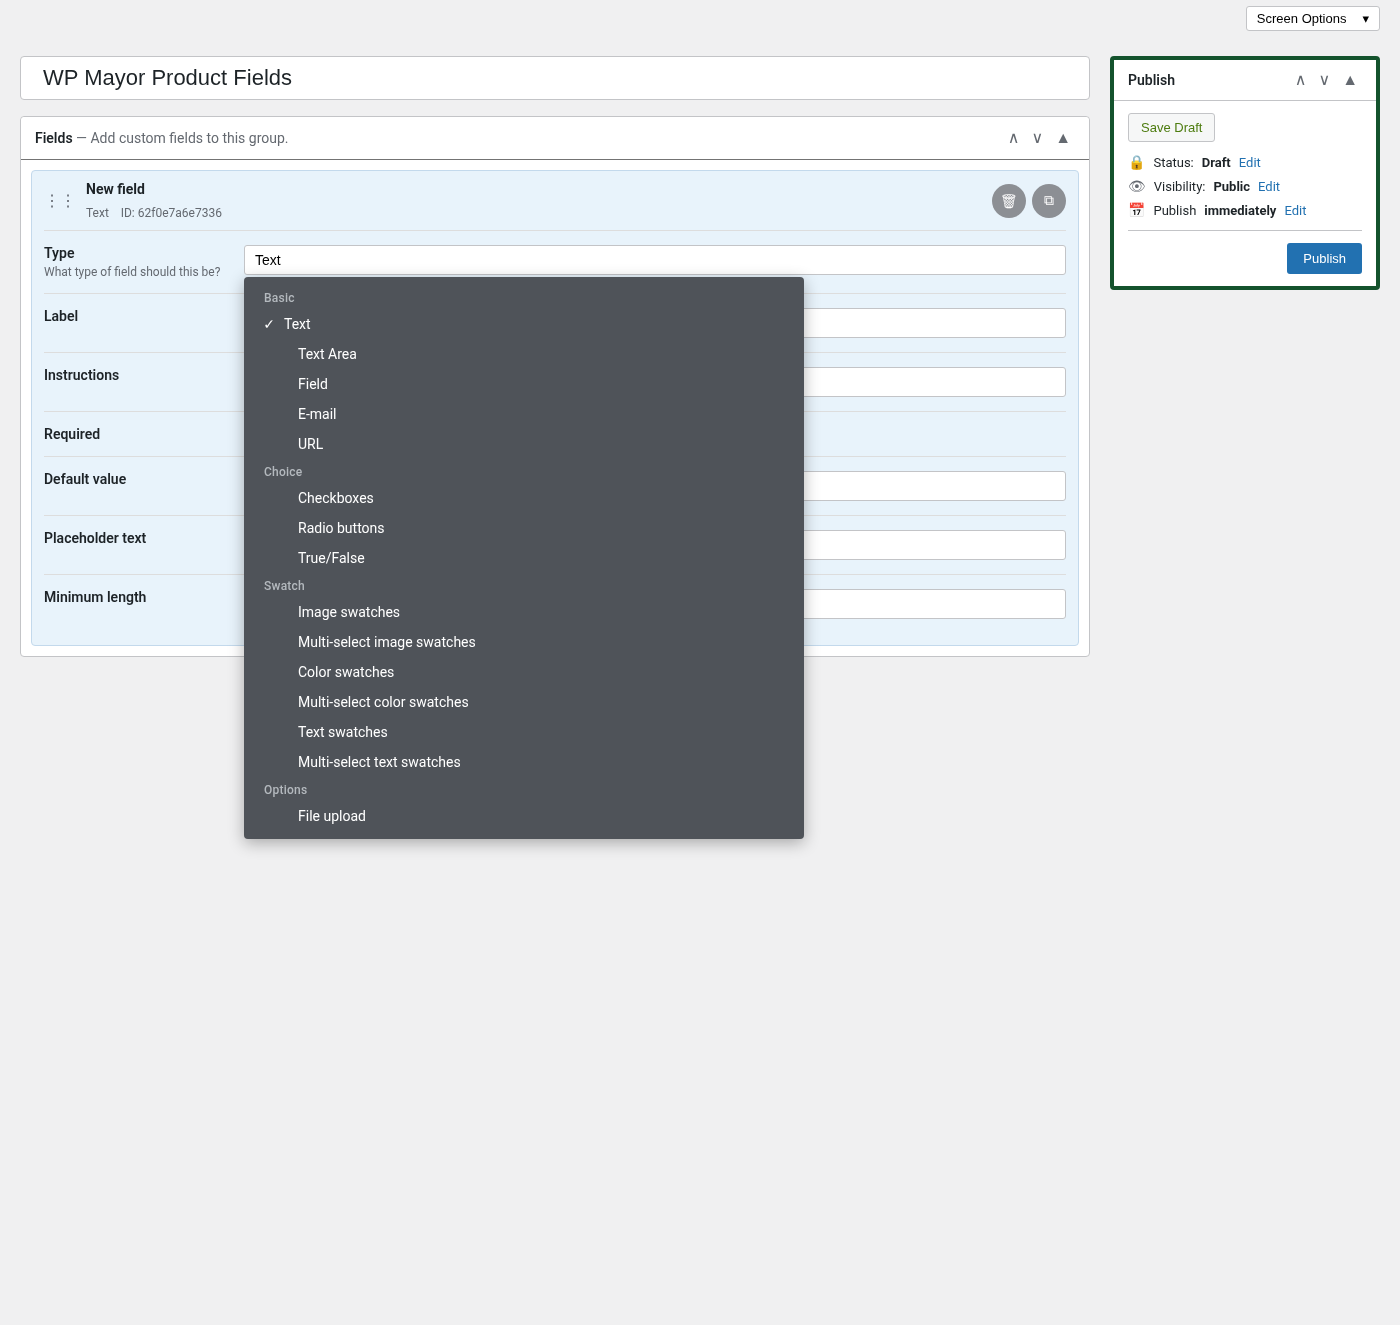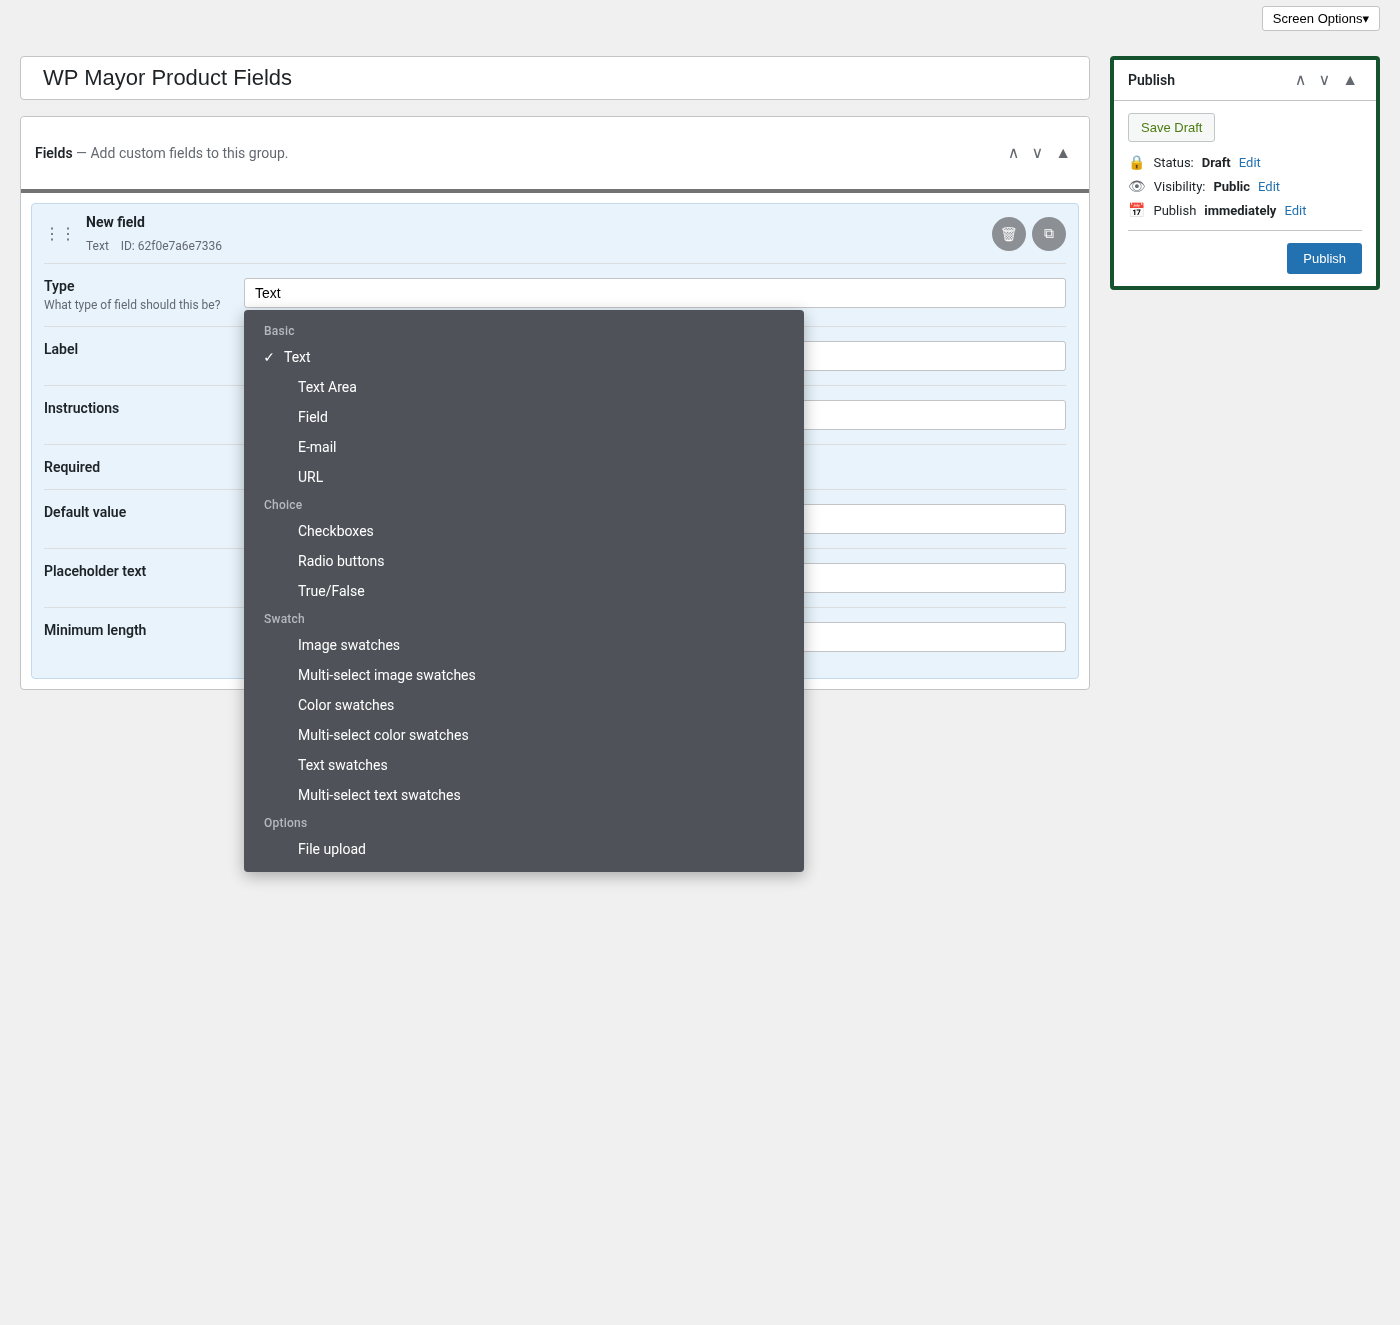--- a/index.html
+++ b/index.html
@@ -23,21 +23,21 @@
 
     .screen-options-btn {
       background: #fff;
       border: 1px solid #c3c4c7;
       border-radius: 3px;
       padding: 4px 10px;
       font-size: 13px;
       cursor: pointer;
       display: flex;
       align-items: center;
-      gap: 0;
+      gap: 16px;
     }
 
     
     .main-content {
       padding: 20px 20px 20px 20px;
       display: flex;
       gap: 20px;
       align-items: flex-start;
     }
 
@@ -77,22 +77,22 @@
       background: #fff;
       border: 1px solid #c3c4c7;
       border-radius: 4px;
       margin-bottom: 16px;
     }
 
     .panel-header {
       display: flex;
       align-items: center;
       justify-content: space-between;
-      padding: 26px 14px;
-      border-bottom: 4px solid #737373;
+      padding: 11px 14px;
+      border-bottom: 1px solid #737373;
       background: #fff;
       border-radius: 4px 4px 0 0;
     }
 
     .panel-header-controls {
       display: flex;
       gap: 4px;
     }
 
     .icon-btn {

